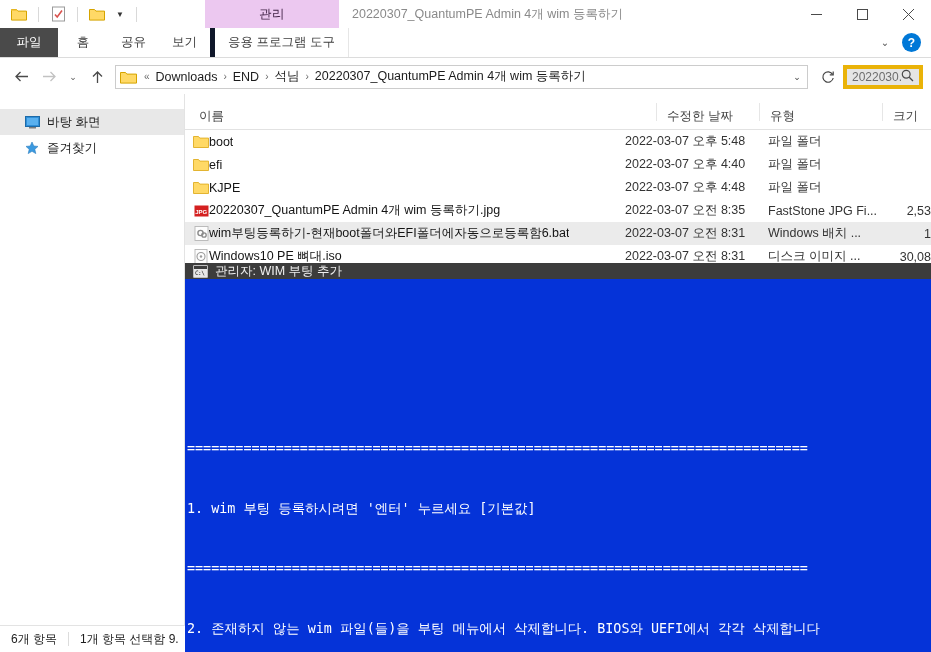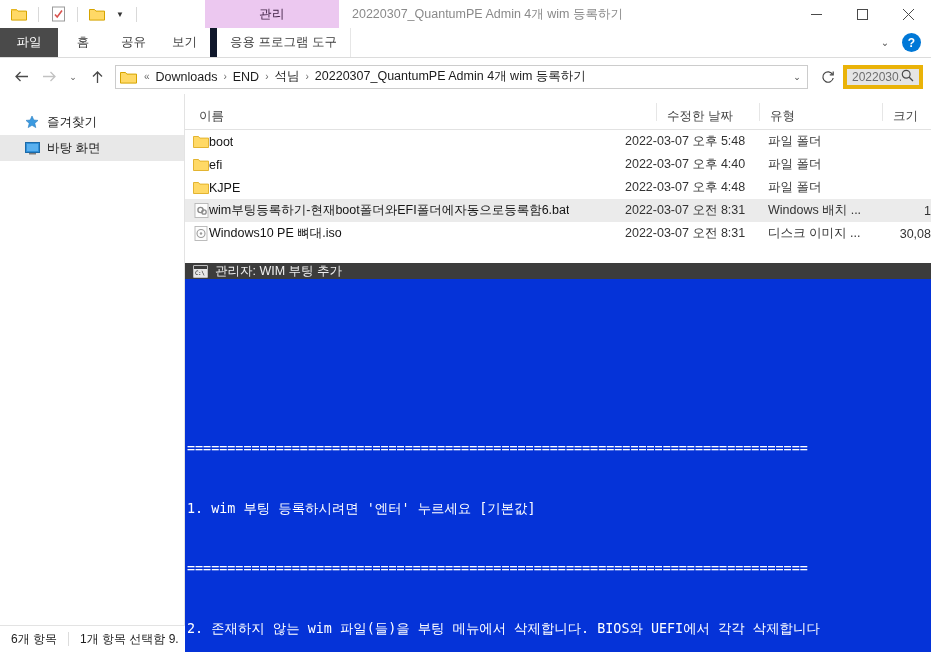--- a/index.html
+++ b/index.html
@@ -49,21 +49,21 @@
   .tab-file {
     width:58px; background:#4a4a4a; color:#fff;
     display:flex; align-items:center; justify-content:center;
     font-size:12.5px;
   }
   .tab {
     min-width:50px; padding:0 13px;
     display:flex; align-items:center; justify-content:center;
     font-size:12.5px; color:#3b3b3b;
   }
-  .tab-ctx { border-left:7px solid #0f172a; border-right:1px solid #e6e6e6; }
+  .tab-ctx { border-left:5px solid #0f172a; border-right:1px solid #e6e6e6; }
   .ribbon-right { margin-left:auto; display:flex; align-items:center; gap:8px; padding-right:10px; }
   .ribbon-chevron { font-size:10px; color:#555; width:18px; text-align:center; }
   .help-btn {
     width:19px; height:19px; border-radius:50%; background:#0078d7; color:#fff;
     display:flex; align-items:center; justify-content:center;
     font-size:12px; font-weight:bold;
   }
 
   
   .addrbar {
@@ -290,37 +290,37 @@
           <svg width="13" height="13" viewBox="0 0 13 13">
             <circle cx="5.2" cy="5.2" r="3.9" fill="none" stroke="#4a4a4a" stroke-width="1.2"></circle>
             <path d="M8.2 8.2 L12 12" stroke="#4a4a4a" stroke-width="1.3"></path>
           </svg>
         </span>
       </div>
     </div>
 
     <div class="navpane">
       <div style="height:15px"></div>
-      <div class="nav-item">
-        <span class="nav-ico">
-          <svg width="14" height="14" viewBox="0 0 14 14">
-            <path d="M7 1 L8.8 5 L13 5.4 L9.8 8.3 L10.8 12.6 L7 10.3 L3.2 12.6 L4.2 8.3 L1 5.4 L5.2 5 Z" fill="#3b9ae0" stroke="#2b7ec0" stroke-width="0.6"></path>
-          </svg>
-        </span>
-        <span>즐겨찾기</span>
-      </div>
       <div class="nav-item selected">
         <span class="nav-ico">
           <svg width="15" height="13" viewBox="0 0 15 13">
             <rect x="0.5" y="0.5" width="14" height="10" fill="#2f8fd8" stroke="#1c6aa8" stroke-width="1"></rect>
             <rect x="2" y="2" width="11" height="7" fill="#59b0ef"></rect>
             <rect x="4" y="11" width="7" height="1.5" fill="#7d7d7d"></rect>
           </svg>
         </span>
         <span>바탕 화면</span>
+      </div>
+      <div class="nav-item">
+        <span class="nav-ico">
+          <svg width="14" height="14" viewBox="0 0 14 14">
+            <path d="M7 1 L8.8 5 L13 5.4 L9.8 8.3 L10.8 12.6 L7 10.3 L3.2 12.6 L4.2 8.3 L1 5.4 L5.2 5 Z" fill="#3b9ae0" stroke="#2b7ec0" stroke-width="0.6"></path>
+          </svg>
+        </span>
+        <span>즐겨찾기</span>
       </div>
     </div>
 
     <div class="sort-caret">▲</div>
     <div class="content">
       <div class="colhead">
         <span class="col c-name">이름</span>
         <span class="col c-date">수정한 날짜</span>
         <span class="col c-type">유형</span>
         <span class="col c-size">크기</span>
@@ -363,20 +363,34 @@
                   <path d="M0.5 1.5 h5 l1.3 1.6 h8.7 v9.4 h-15 z" fill="#ffd966" stroke="#e0ae23" stroke-width="0.9"></path>
                 </svg>
             </span>
             <span>KJPE</span>
           </div>
           <div class="cell cell-date">2022-03-07 오후 4:48</div>
           <div class="cell cell-type">파일 폴더</div>
           <div class="cell cell-size"></div>
         </div>
 
+        <div class="row">
+          <div class="cell cell-name">
+            <span class="ficon">
+              <svg width="15" height="14" viewBox="0 0 15 14">
+                <rect x="0.5" y="1.5" width="14" height="11" fill="#d42020"></rect>
+                <text x="7.3" y="9.6" font-size="6" fill="#ffffff" text-anchor="middle" font-family="Liberation Sans, sans-serif" font-weight="bold">JPG</text>
+              </svg>
+            </span>
+            <span>20220307_QuantumPE Admin 4개 wim 등록하기.jpg</span>
+          </div>
+          <div class="cell cell-date">2022-03-07 오전 8:35</div>
+          <div class="cell cell-type">FastStone JPG Fi...</div>
+          <div class="cell cell-size">2,53</div>
+        </div>
 
         <div class="row selected">
           <div class="cell cell-name">
             <span class="ficon">
               <svg width="15" height="15" viewBox="0 0 15 15">
                 <rect x="1" y="0.5" width="13" height="14" fill="#fdfdfd" stroke="#b6b6b6" stroke-width="0.9"></rect>
                 <circle cx="6.5" cy="7" r="2.6" fill="none" stroke="#8a8a8a" stroke-width="1.4"></circle>
                 <circle cx="10" cy="9" r="2.2" fill="none" stroke="#8a8a8a" stroke-width="1.3"></circle>
               </svg>
             </span>

